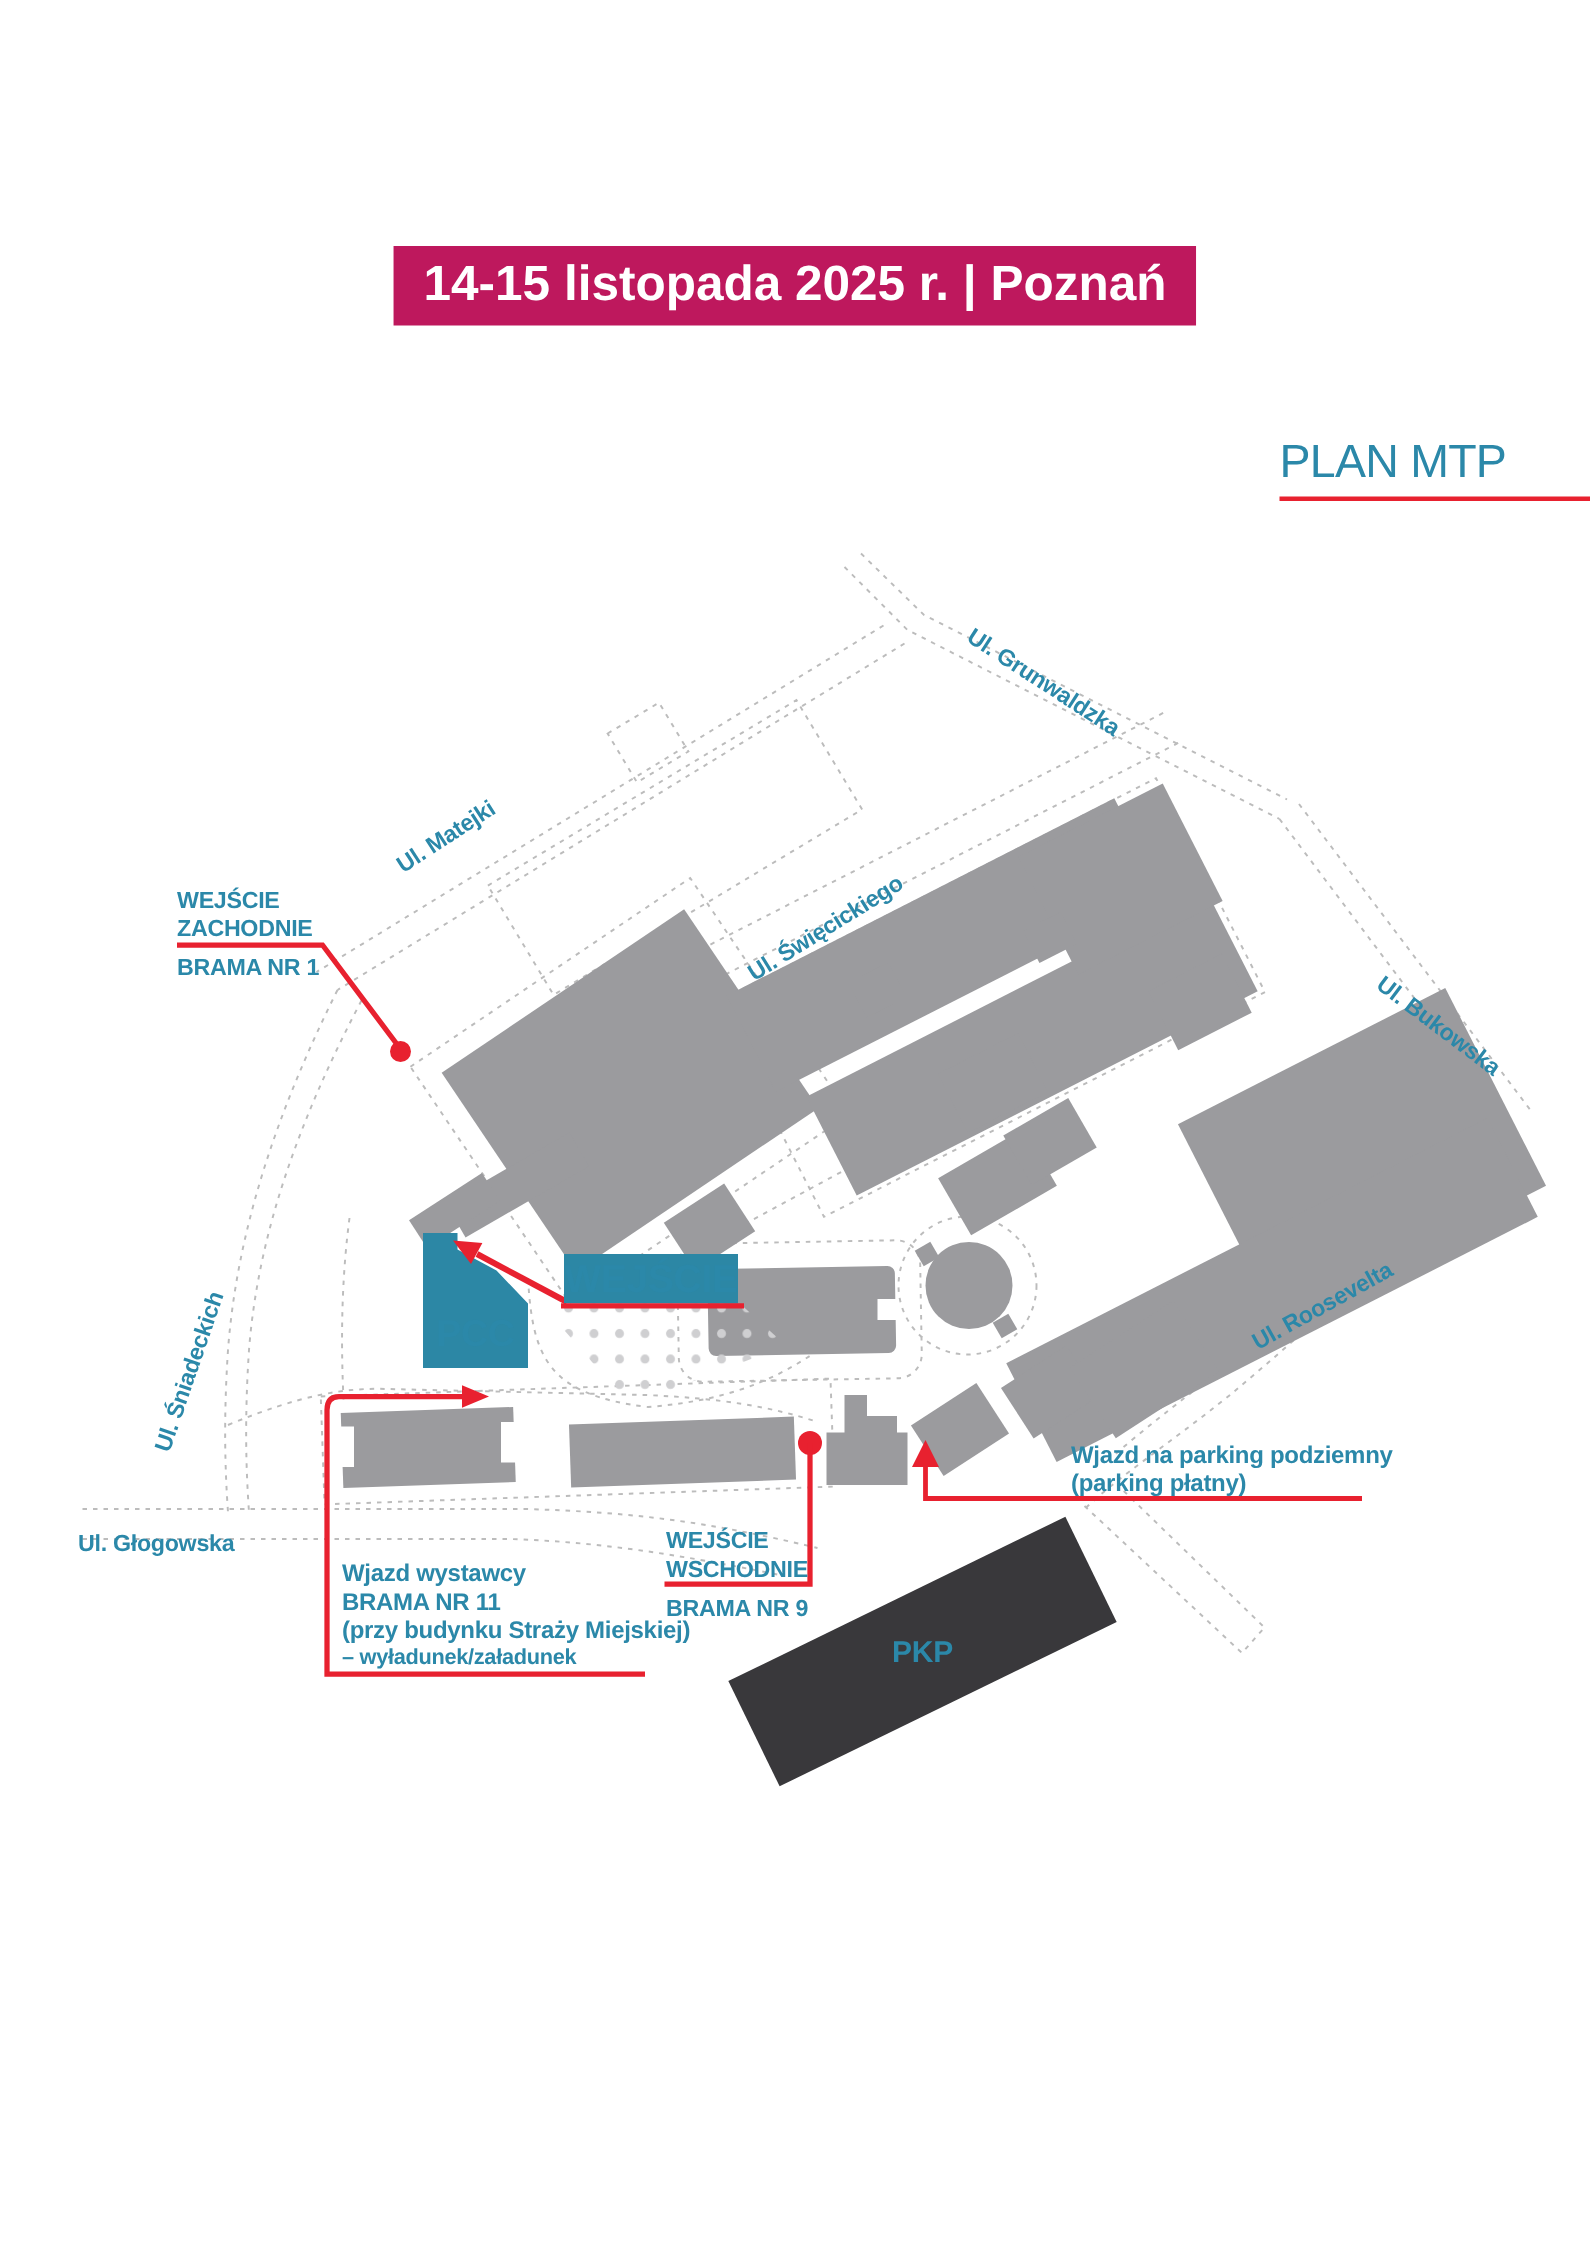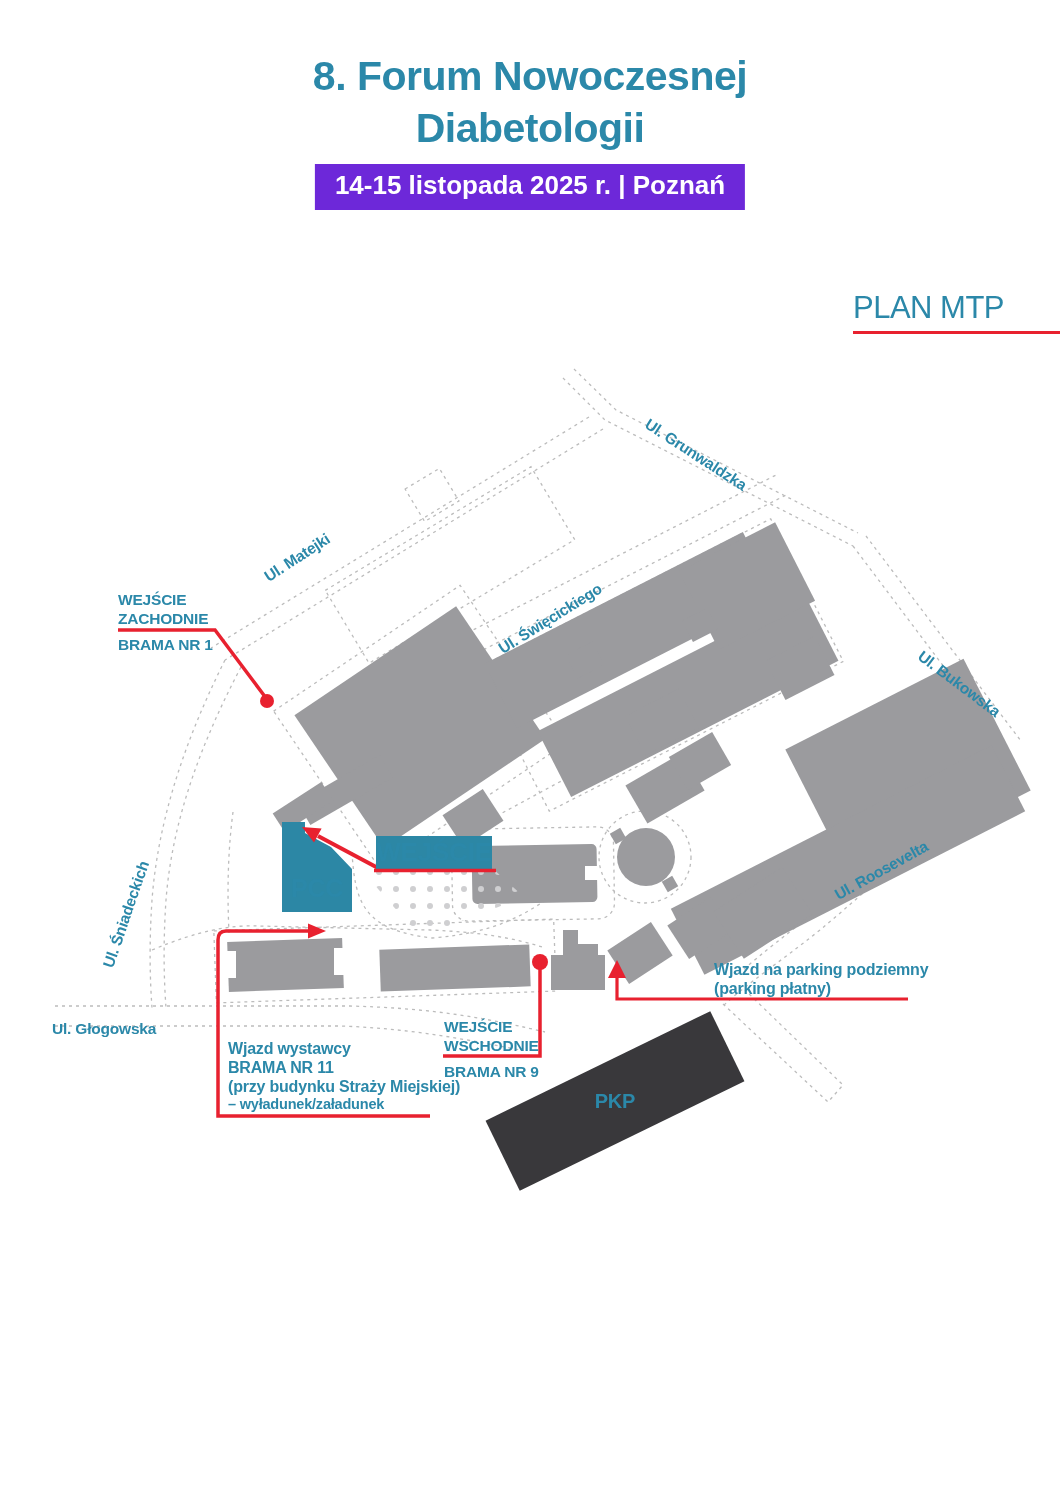--- a/index.html
+++ b/index.html
@@ -1,45 +1,41 @@
 <!DOCTYPE html>
 <html><head>
 <meta charset="utf-8">
 <style>
   html,body{margin:0;padding:0;background:#fff;}
   .page{position:relative;width:1060px;height:1500px;background:#ffffff;overflow:hidden;
         font-family:"Liberation Sans", sans-serif;}
   .title{position:absolute;top:50px;left:0;width:100%;text-align:center;
          color:#2b88a9;font-size:41px;line-height:1.28;font-weight:bold;letter-spacing:-0.5px;}
   .banner{position:absolute;top:164px;left:50%;transform:translateX(-50%);
-          background:#6d28d9;color:#ffffff;font-size:26px;font-weight:bold;
+          background:#be185d;color:#ffffff;font-size:33px;font-weight:bold;
           padding:6px 20px 9px 20px;white-space:nowrap;}
   .plan-heading{position:absolute;top:290px;left:853px;color:#2b88a9;
                 font-size:31px;font-weight:normal;letter-spacing:-0.5px;}
   .plan-underline{position:absolute;top:331px;left:853px;width:207px;height:3px;background:#e8212f;}
   svg{position:absolute;top:0;left:0;}
   svg text{font-family:"Liberation Sans", sans-serif;font-weight:bold;fill:#2b88a9;letter-spacing:-0.2px;}
   .bld{fill:#9b9b9e;stroke:none;}
   .dash{fill:none;stroke:#bcbcbc;stroke-width:1.3;stroke-dasharray:3 4;}
   .red{stroke:#e8212f;fill:none;}
   .redfill{fill:#e8212f;stroke:none;}
   .teal{fill:#2c87a5;}
   .wht{fill:#ffffff;}
   .lbl{font-size:15.5px;}
   .ann{font-size:16px;}
 </style>
 </head>
 <body>
 
 <div class="page">
 
-  <div class="title">
-    <div>8. Forum Nowoczesnej</div>
-    <div>Diabetologii</div>
-  </div>
 
   <div class="banner">14-15 listopada 2025 r. | Poznań</div>
 
   <div class="plan-heading">PLAN MTP</div>
   <div class="plan-underline"></div>
 
   <svg width="1060" height="1500" viewBox="0 0 1060 1500">
     <defs>
       <pattern id="dotpat" width="17" height="17" patternUnits="userSpaceOnUse">
         <circle cx="5" cy="5" r="3" fill="#cfcfd1"></circle>

